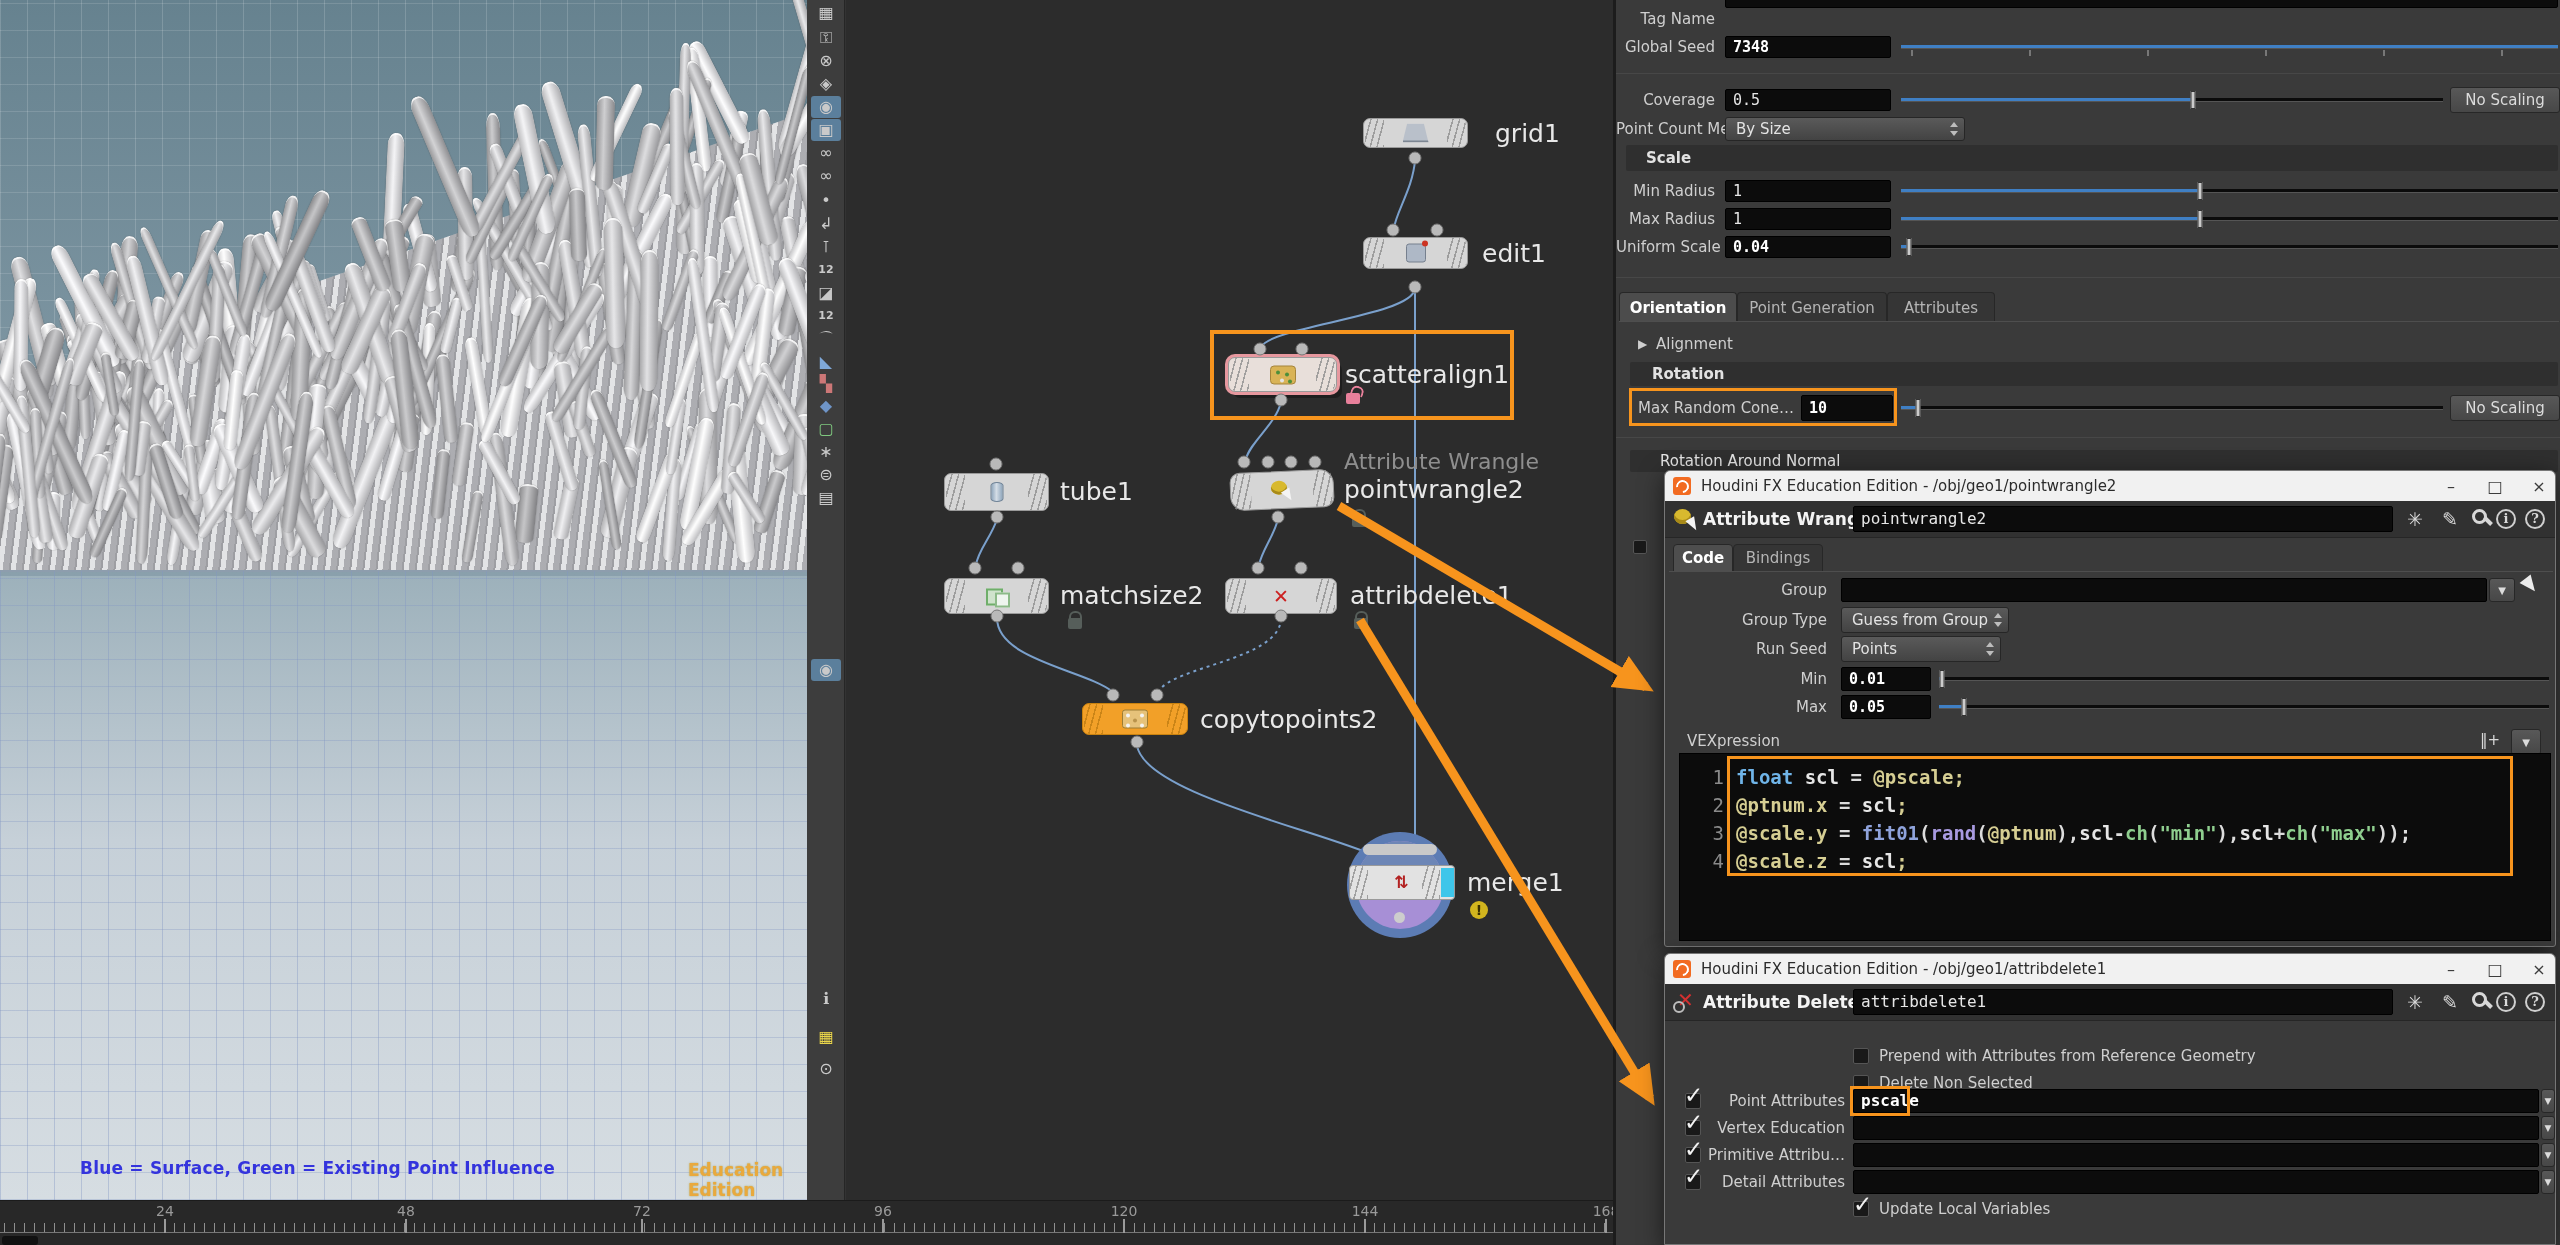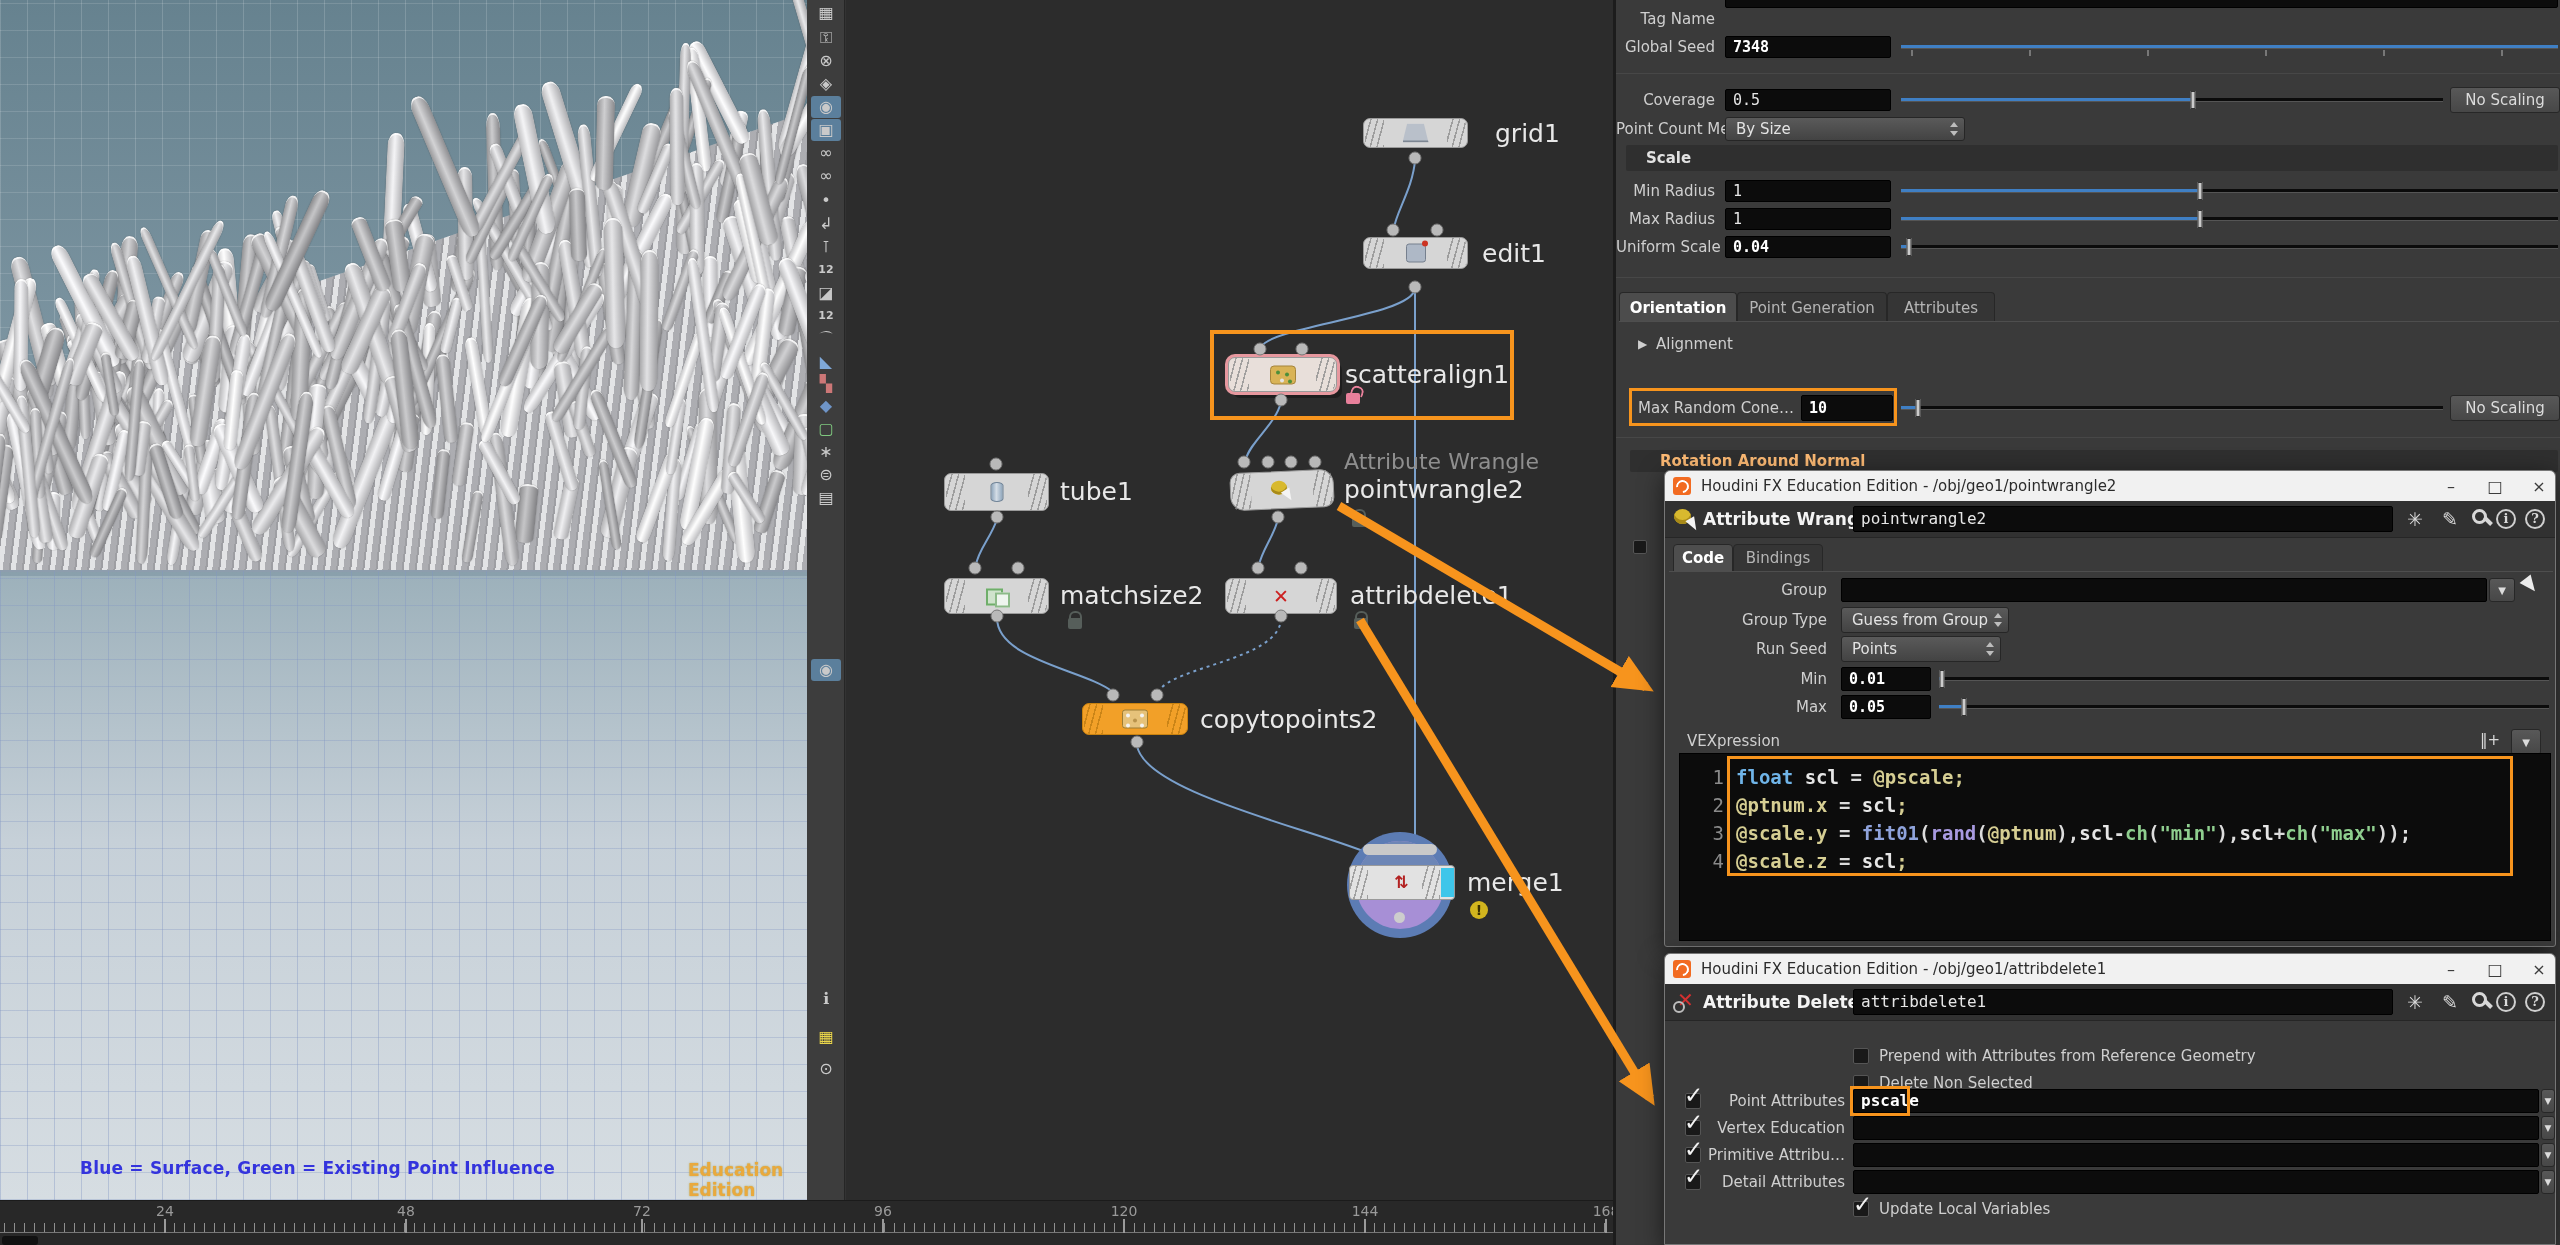--- a/index.html
+++ b/index.html
@@ -703,33 +703,34 @@
     <div class="pdivider" style="left:0; top:277px; width:947px;"></div>
 
     <div class="ptab active" style="left:3px; top:292px; width:118px;">Orientation</div>
     <div class="ptab" style="left:121px; top:292px; width:150px;">Point Generation</div>
     <div class="ptab" style="left:271px; top:292px; width:108px;">Attributes</div>
     <div class="abs" style="left:3px; top:321px; width:940px; height:1px; background:#4e4e4e;"></div>
 
     <div class="collapse-tri" style="left:22px; top:344px;">▶</div>
     <div class="plabel" style="left:40px; top:344px; text-align:left; width:200px;">Alignment</div>
 
+    <div class="sheader" style="left:14px; top:362px; width:928px; height:24px; padding-left:22px;">Rotation</div>
 
     <div class="plabel" style="left:22px; top:408px; text-align:left; width:160px;">Max Random Cone…</div>
     <div class="pfield b" style="left:185px; top:395px; width:92px; height:26px; line-height:24px;"><span>10</span></div>
     <div class="strack" style="left:285px; top:406px; width:542px;">
       <div class="sfill" style="left:0; width:17px;"></div>
     </div>
     <div class="shandle" style="left:302px; top:408px;"></div>
     <div class="hbtn" style="left:834px; top:395px; width:110px; height:26px;">No Scaling</div>
     <div class="orangebox" style="left:13px; top:388px; width:268px; height:38px;"></div>
 
     <div class="pdivider" style="left:0; top:437px; width:947px;"></div>
 
-    <div class="sheader" style="left:14px; top:450px; width:928px; height:22px; padding-left:30px; font-weight:bold; color:#fdba74;">Rotation Around Normal</div>
+    <div class="sheader" style="left:14px; top:450px; width:928px; height:22px; padding-left:30px; font-weight:normal; color:#e5e5e5;">Rotation Around Normal</div>
 
     <div class="cb" style="left:17px; top:540px; width:14px; height:14px;"></div>
   </div>
 
   <svg id="annot-svg" width="2560" height="1245">
     <defs>
       <marker id="ah" markerWidth="5" markerHeight="5" refX="3.4" refY="2" orient="auto">
         <path d="M0,0 L4.4,2 L0,4 Z" fill="#f7941d"></path>
       </marker>
     </defs>

